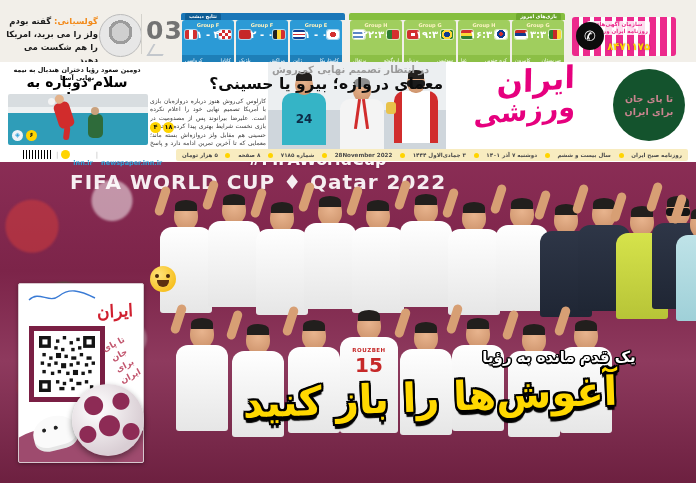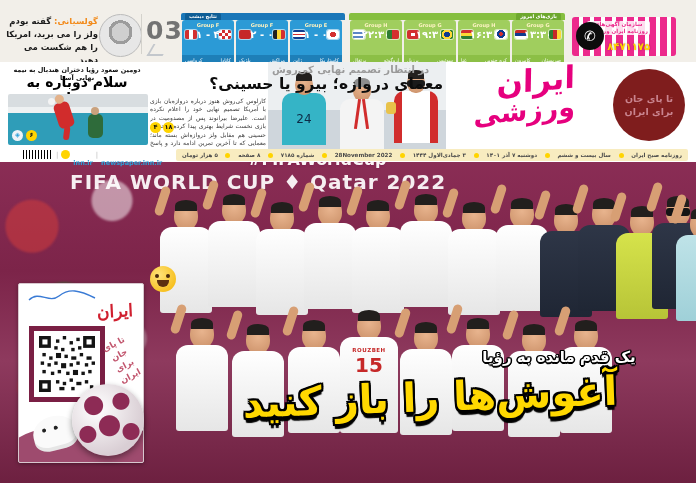--- a/index.html
+++ b/index.html
@@ -82,38 +82,38 @@
     color:#111;font-size:6.5px;font-weight:bold;text-align:center;line-height:11px;}
   .badge.lite{background:#eef3f7;color:#2a9fd8;}
   
   .ca-photo{left:268px;top:62px;width:178px;height:88px;overflow:hidden;
     background:linear-gradient(#eceff1 0 55%,#cfd6dc 55%);}
   .pfig{position:absolute;}
   .pfig .h{width:18px;height:21px;border-radius:50% 50% 46% 46%;margin:0 auto;
     background:radial-gradient(circle at 50% 40%,#e8b48e,#c98e66);position:relative;}
   .pfig .h::before{content:"";position:absolute;top:-2px;left:1px;right:1px;height:9px;border-radius:50% 50% 0 0;background:#23201e;}
   .pfig .b{width:44px;height:52px;border-radius:10px 10px 0 0;margin:-2px auto 0;}
-  .gk .b{background:#35b4c6;color:#0d2b46;font-weight:normal;font-size:12px;text-align:center;line-height:52px;direction:ltr;}
+  .gk .b{background:#35b4c6;color:#0d2b46;font-weight:bold;font-size:12px;text-align:center;line-height:52px;direction:ltr;}
   .coach .h::before{background:#8d8d8d;}
   .coach .b{background:#f4f4f4;position:relative;}
   .coach .b::before{content:"";position:absolute;left:16px;top:0;width:3px;height:30px;background:#d12c2c;transform:rotate(8deg);}
   .coach .b::after{content:"";position:absolute;left:24px;top:0;width:3px;height:30px;background:#d12c2c;transform:rotate(-8deg);}
   .masked .h::after{content:"";position:absolute;top:8px;left:0;right:0;height:7px;background:#1a1a1a;border-radius:3px;}
   .masked .b{background:linear-gradient(90deg,#d12c2c 0 8px,#fff 8px 36px,#d12c2c 36px);}
   .glove{position:absolute;width:10px;height:12px;background:#e8c24a;border-radius:3px;}
   .ca-kicker{left:268px;top:64px;width:175px;text-align:left;font-size:10px;font-weight:bold;color:#9a9a9a;z-index:3;padding-left:4px;box-sizing:border-box;}
   .ca-head{left:150px;top:75px;width:293px;text-align:right;font-size:15.5px;font-weight:900;color:#0d0d0d;z-index:3;}
   .ca-body{left:150px;top:97px;width:116px;height:50px;font-size:6px;line-height:8.4px;color:#3a3a3a;text-align:justify;z-index:3;overflow:hidden;}
   .ca-badges{left:150px;top:122px;z-index:4;display:flex;gap:2px;}
   .ca-badges .badge{position:static;}
   
   .logo{left:462px;top:64px;width:150px;text-align:center;transform:rotate(-5deg);color:#e6007e;z-index:2;}
   .logo .l1{font-size:31px;font-weight:900;line-height:32px;transform:skewX(-6deg);display:block;}
   .logo .l2{font-size:27px;font-weight:900;line-height:28px;transform:skewX(-6deg) translateX(-14px);display:block;}
-  .sun{left:613px;top:69px;width:72px;height:72px;border-radius:50%;background:#7f1d1d;z-index:2;
+  .sun{left:613px;top:69px;width:72px;height:72px;border-radius:50%;background:#14532d;z-index:2;
     display:flex;flex-direction:column;justify-content:center;text-align:center;}
   .sun span{font-size:9.5px;font-weight:bold;color:#c9848f;line-height:13px;}
   
   .infostrip{left:176px;top:149px;width:512px;height:12px;background:#f8ecc0;border-radius:2px;
     display:flex;align-items:center;justify-content:space-between;padding:0 6px;box-sizing:border-box;z-index:4;}
   .infostrip span{font-size:5.6px;font-weight:bold;color:#4a4a4a;white-space:nowrap;}
   .infostrip i{width:5px;height:5px;border-radius:50%;background:#ffd400;flex:0 0 auto;}
   .webbar{left:20px;top:147px;width:152px;height:15px;background:#fff;border-radius:2px;z-index:4;
     display:flex;align-items:center;gap:3px;direction:ltr;padding:0 3px;box-sizing:border-box;}
   .barcode{width:30px;height:9px;background:repeating-linear-gradient(90deg,#000 0 1px,#fff 1px 3px);}

